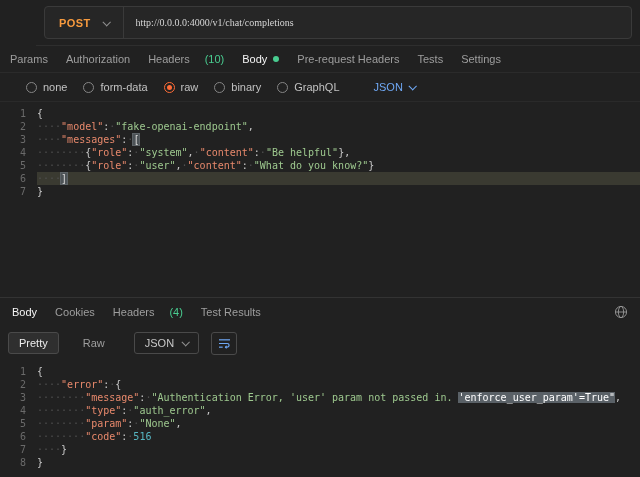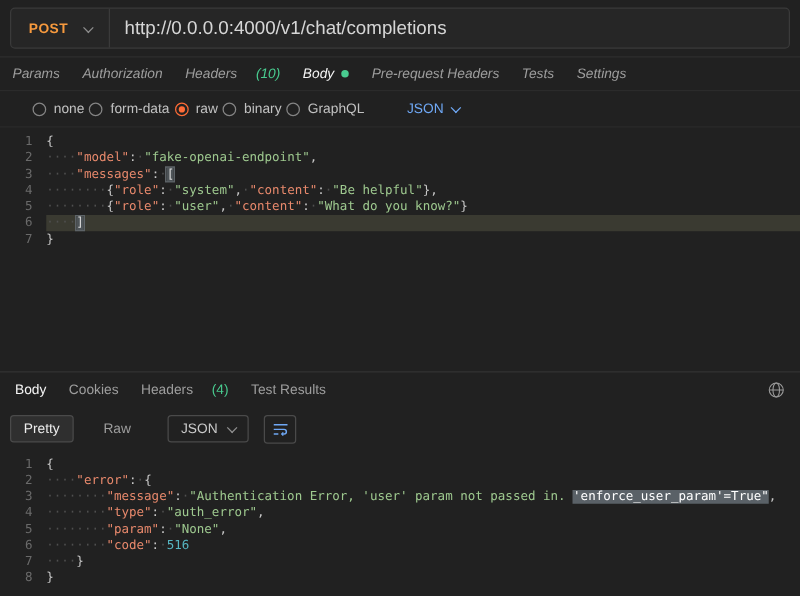--- a/index.html
+++ b/index.html
@@ -1,30 +1,30 @@
 <!DOCTYPE html>
 <html><head>
 <meta charset="utf-8">
 <style>
   html,body{margin:0;padding:0;background:#212121;}
   .app{width:640px;height:477px;background:#212121;font-family:"Liberation Sans","DejaVu Sans",sans-serif;
        color:#c9c9c9;font-size:11px;overflow:hidden;display:flex;flex-direction:column;}
   
-  .topbar{height:46px;box-sizing:border-box;padding:8px 8px;border-bottom:1px solid #2e2e2e;display:flex;align-items:center;}
+  .topbar{height:46px;box-sizing:border-box;padding:8px 8px;border-bottom:1px solid #2e2e2e;display:flex;align-items:center;margin-left:36px;}
   .url-field{flex:1;display:flex;align-items:center;height:31px;background:#262626;border:1px solid #3a3a3a;border-radius:4px;}
   .method-select{display:flex;align-items:center;gap:12px;padding:0 14px;height:100%;cursor:pointer;}
   .method-label{color:#f79a3e;font-weight:bold;letter-spacing:.4px;}
   .chev{display:inline-block;width:5px;height:5px;border-right:1.4px solid #8f8f8f;border-bottom:1.4px solid #8f8f8f;
         transform:rotate(45deg) translateY(-1px);}
   .chev.blue{border-color:#6fa8f5;}
   .vdiv{width:1px;height:100%;background:#3a3a3a;}
-  .url-input{flex:1;background:transparent;border:none;outline:none;color:#d6d6d6;font-size:15px;
-             font-family:Liberation Sans, sans-serif;padding:0 12px;}
+  .url-input{flex:1;background:transparent;border:none;outline:none;color:#d6d6d6;font-size:10px;
+             font-family:Liberation Serif, serif;padding:0 12px;}
   
-  .req-tabs{height:26px;display:flex;align-items:center;gap:18px;padding:0 10px;border-bottom:1px solid #2b2b2b;font-style:italic;}
+  .req-tabs{height:26px;display:flex;align-items:center;gap:18px;padding:0 10px;border-bottom:1px solid #2b2b2b;}
   .tab{display:flex;align-items:center;color:#9e9e9e;cursor:pointer;white-space:nowrap;}
   .tab.active{color:#f5f5f5;}
   .count{color:#49cc90;margin-left:15px;}
   .gdot{width:6px;height:6px;border-radius:50%;background:#49cc90;margin-left:6px;}
   
   .body-type-row{height:28px;display:flex;align-items:center;gap:16px;padding-left:26px;}
   .radio{display:flex;align-items:center;gap:6px;color:#c2c2c2;cursor:pointer;white-space:nowrap;}
   .rc{width:11px;height:11px;border:1px solid #858585;border-radius:50%;box-sizing:border-box;position:relative;flex-shrink:0;}
   .radio.selected .rc{border-color:#ff6c37;}
   .radio.selected .rc::after{content:"";position:absolute;inset:2px;border-radius:50%;background:#ff6c37;}
@@ -92,21 +92,21 @@
       </div>
       <div class="tab">
         <span>Tests</span>
       </div>
       <div class="tab">
         <span>Settings</span>
       </div>
     </div>
 
   <div class="body-type-row">
-    <span style="display:flex;align-items:center;gap:4px;">
+    <span style="display:flex;align-items:center;gap:16px;">
         <div class="radio">
           <span class="rc"></span>
           <span>none</span>
         </div>
         <div class="radio">
           <span class="rc"></span>
           <span>form-data</span>
         </div>
         <div class="radio selected">
           <span class="rc"></span>

